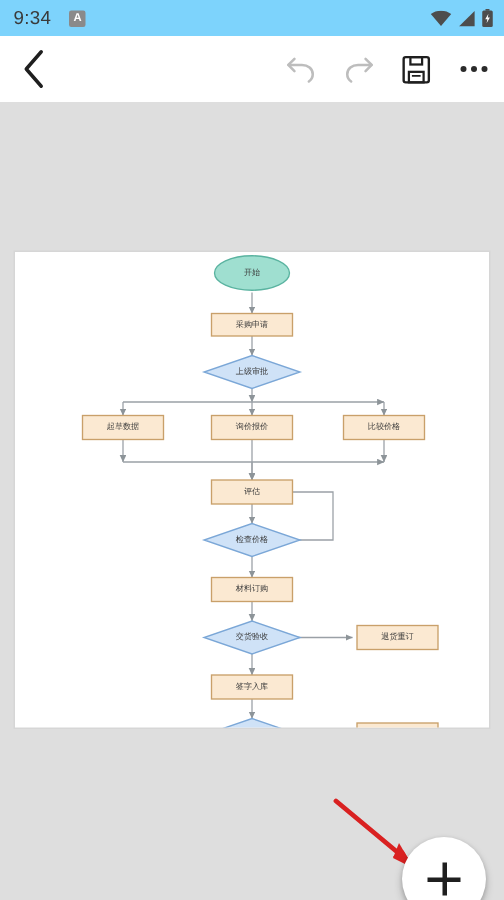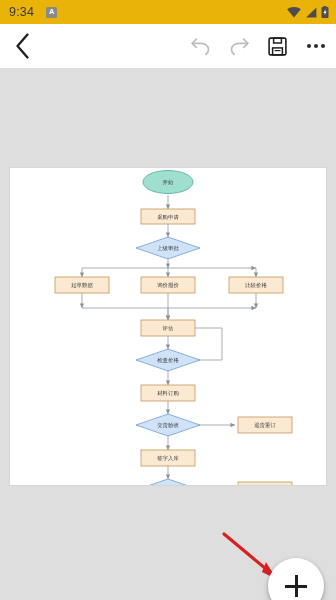--- a/index.html
+++ b/index.html
@@ -7,21 +7,21 @@
   body {
     font-family:"Liberation Sans", sans-serif;
     background:#dedede;
     overflow:hidden;
     position:relative;
   }
 
   
   #statusbar{
     position:absolute; left:0; top:0; width:336px; height:24px;
-    background:#eab308; display:flex; align-items:center;
+    background:#7dd3fc; display:flex; align-items:center;
     padding:0 7px 0 9px;
   }
   #statusbar .clock{
     font-size:12.5px; color:#3a3a3a; letter-spacing:.2px;
   }
   #statusbar .appbadge{
     width:11px; height:11px; margin-left:12px;
     background:#8a8a8a; border-radius:1.5px;
     display:flex; align-items:center; justify-content:center;
     color:#fff; font-size:7.5px; font-weight:bold; line-height:1;

